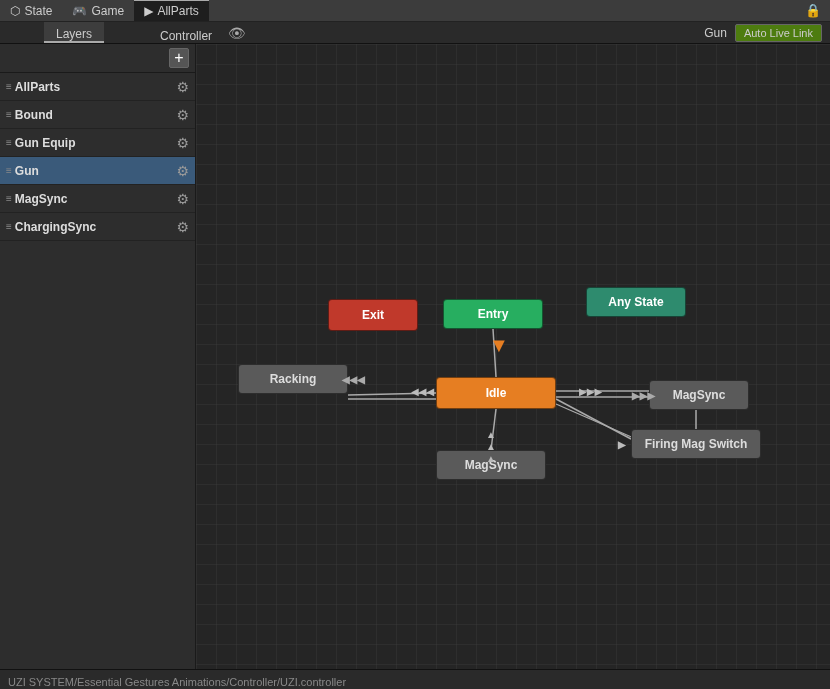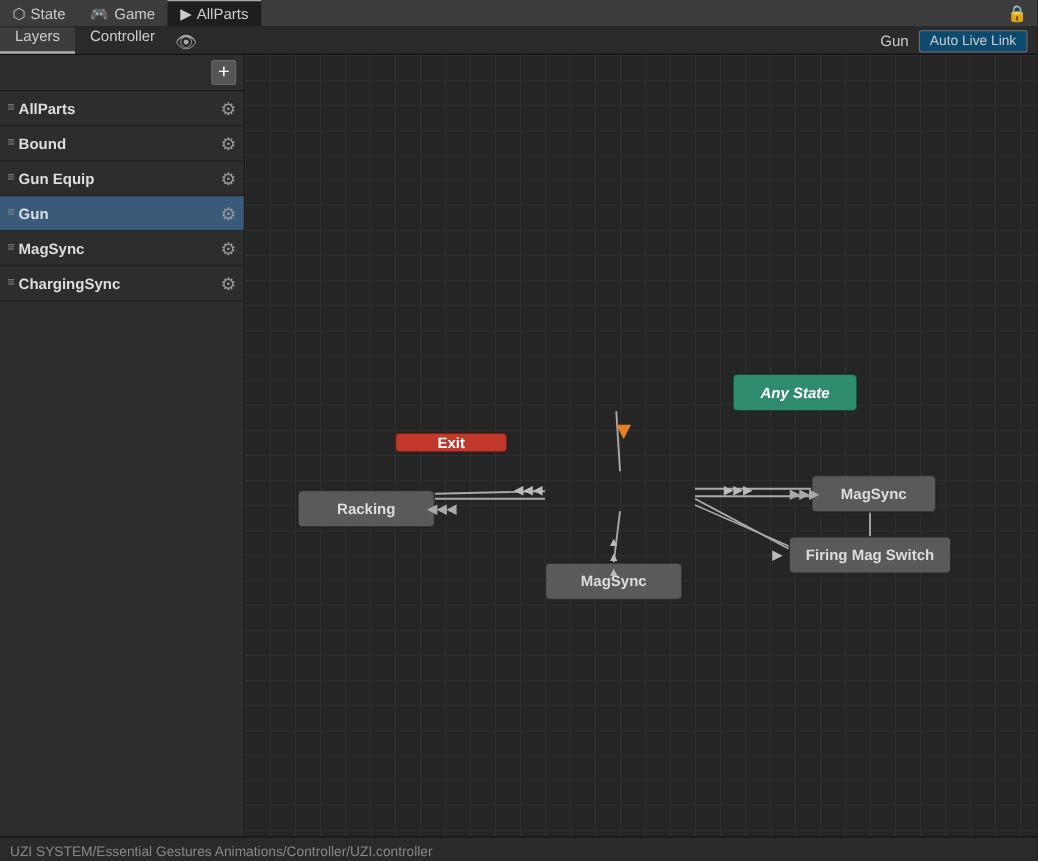--- a/index.html
+++ b/index.html
@@ -47,24 +47,25 @@
       display: flex;
       align-items: center;
       background: #2a2a2a;
       height: 22px;
       border-bottom: 1px solid #111;
     }
     .sub-tab {
       padding: 0 12px;
       height: 100%;
       display: flex;
-      align-items: flex-start;
+      align-items: flex-end;
       color: #ccc;
       font-size: 12px;
       cursor: pointer;
+      margin-left: 44px;
     }
     .sub-tab.active {
       background: #3d3d3d;
       border-bottom: 2px solid #aaa;
     }
     .eye-btn {
       margin-left: 4px;
       cursor: pointer;
       color: #aaa;
       font-size: 14px;
@@ -74,21 +75,21 @@
       display: flex;
       align-items: center;
       gap: 8px;
       padding: 0 8px;
     }
     .breadcrumb-text {
       color: #ccc;
       font-size: 12px;
     }
     .auto-live-btn {
-      background: #0c4a6e;
+      background: #4d7c0f;
       border: 1px solid #666;
       color: #ccc;
       font-size: 11px;
       padding: 2px 8px;
       cursor: pointer;
       border-radius: 2px;
     }
 
     
     .main-layout {
@@ -177,57 +178,55 @@
       font-size: 12px;
       font-weight: bold;
       cursor: pointer;
       user-select: none;
       border: 1px solid rgba(0,0,0,0.5);
     }
     .node-exit {
       background: #c0392b;
       color: #fff;
       width: 90px;
-      height: 16px;
-      left: 120px;
+      height: 32px;
+      left: 132px;
       top: 255px;
-      margin-top: 47px;
     }
     .node-entry {
       background: #27ae60;
       color: #fff;
       width: 100px;
       height: 30px;
       left: 247px;
       top: 255px;
     }
     .node-any-state {
       background: #2e8b6e;
       color: #fff;
       width: 100px;
       height: 30px;
       left: 390px;
-      top: 255px;
-      font-style: italic;
+      top: 243px;
     }
     .node-idle {
       background: #e67e22;
       color: #fff;
       width: 120px;
       height: 32px;
       left: 240px;
       top: 333px;
     }
     .node-racking {
       background: #5a5a5a;
       color: #ddd;
       width: 110px;
       height: 30px;
       left: 42px;
-      top: 348px;
+      top: 320px;
     }
     .node-magazine {
       background: #5a5a5a;
       color: #ddd;
       width: 100px;
       height: 30px;
       left: 453px;
       top: 336px;
     }
     .node-firing {
@@ -389,25 +388,31 @@
 
       <line x1="440" y1="395" x2="360" y2="360" stroke="#aaa" stroke-width="1.2"></line>
     </svg>
 
     <div style="position:absolute; left:293px; top:290px; color:#e67e22; font-size:20px; pointer-events:none;">▼</div>
 
     <div class="node node-exit">
       <span>Exit</span>
     </div>
 
+    <div class="node node-entry">
+      <span>Entry</span>
+    </div>
 
     <div class="node node-any-state">
       <span>Any State</span>
     </div>
 
+    <div class="node node-idle">
+      <span>Idle</span>
+    </div>
 
     <div class="node node-racking">
       <span>Racking</span>
 
       <div class="node-arrows-right">
         <span class="arr">◀◀◀</span>
       </div>
     </div>
 
     <div style="position:absolute; left:215px; top:342px; color:#bbb; font-size:10px; pointer-events:none;">◀◀◀</div>

